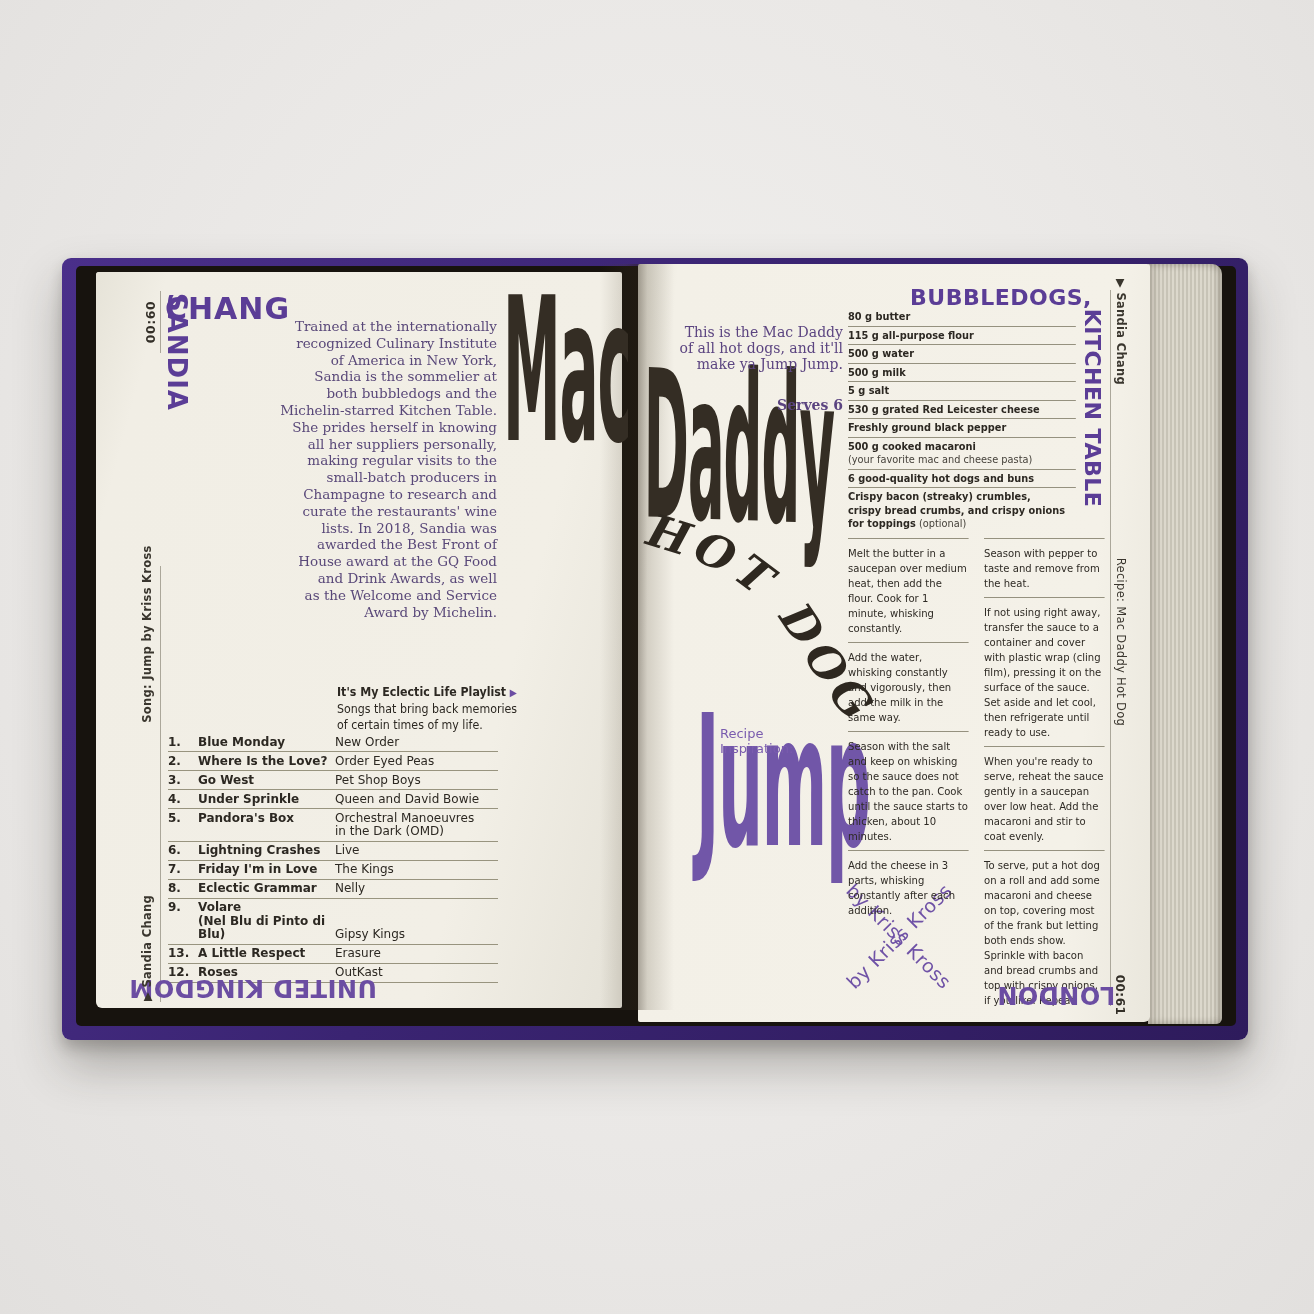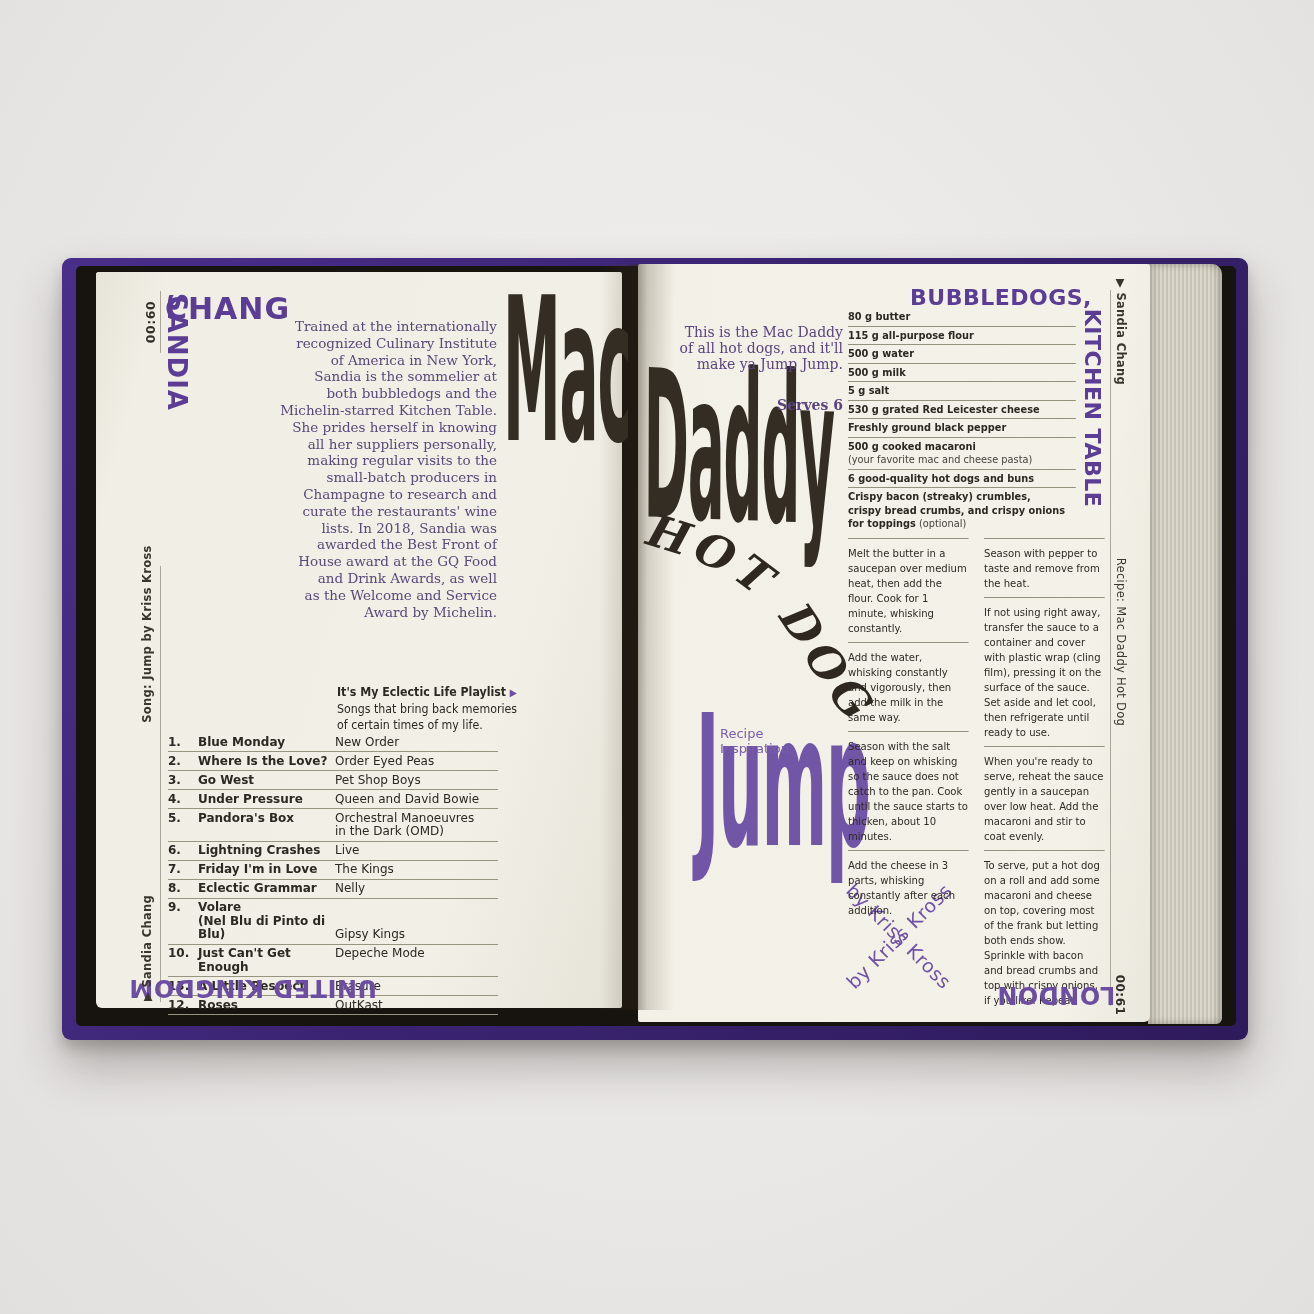--- a/index.html
+++ b/index.html
@@ -119,21 +119,21 @@
       <span class="t-title">Where Is the Love?</span>
       <span class="t-artist">Order Eyed Peas</span>
     </div>
     <div class="track">
       <span class="t-num">3.</span>
       <span class="t-title">Go West</span>
       <span class="t-artist">Pet Shop Boys</span>
     </div>
     <div class="track">
       <span class="t-num">4.</span>
-      <span class="t-title">Under Pressure</span>
+      <span class="t-title">Under Sprinkle</span>
       <span class="t-artist">Queen and David Bowie</span>
     </div>
     <div class="track">
       <span class="t-num">5.</span>
       <span class="t-title">Pandora's Box</span>
       <span class="t-artist">Orchestral Manoeuvres
 in the Dark (OMD)</span>
     </div>
     <div class="track">
       <span class="t-num">6.</span>
@@ -148,25 +148,20 @@
     <div class="track">
       <span class="t-num">8.</span>
       <span class="t-title">Eclectic Grammar</span>
       <span class="t-artist">Nelly</span>
     </div>
     <div class="track">
       <span class="t-num">9.</span>
       <span class="t-title">Volare
 (Nel Blu di Pinto di Blu)</span>
       <span class="t-artist" style="align-self:end;">Gipsy Kings</span>
-    </div>
-    <div class="track">
-      <span class="t-num">10.</span>
-      <span class="t-title">Just Can't Get Enough</span>
-      <span class="t-artist">Depeche Mode</span>
     </div>
     <div class="track">
       <span class="t-num">13.</span>
       <span class="t-title">A Little Respect</span>
       <span class="t-artist">Erasure</span>
     </div>
     <div class="track">
       <span class="t-num">12.</span>
       <span class="t-title">Roses</span>
       <span class="t-artist">OutKast</span>

